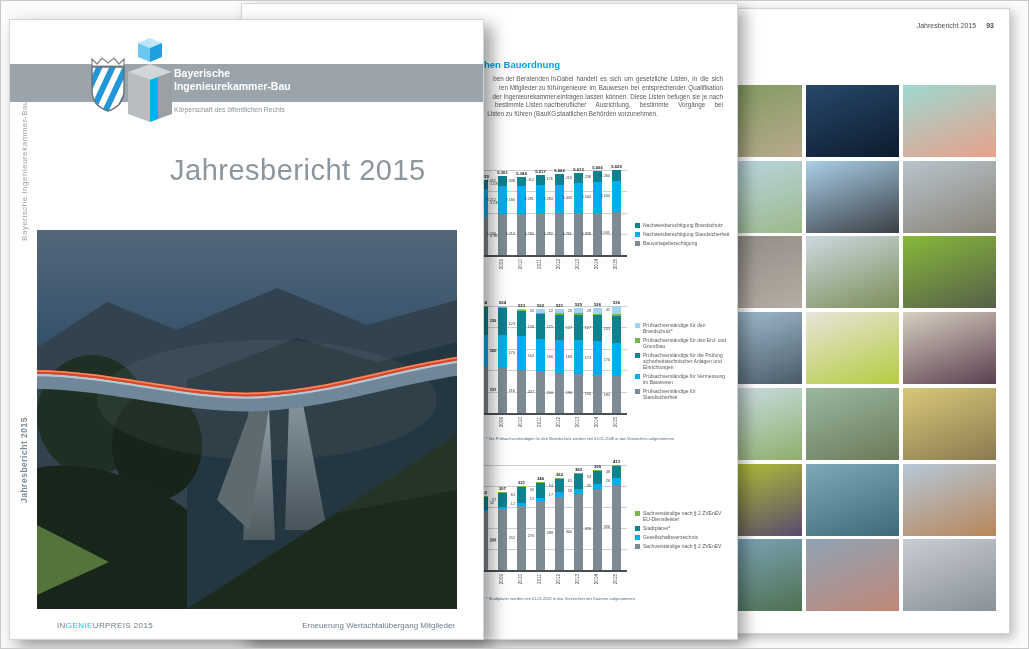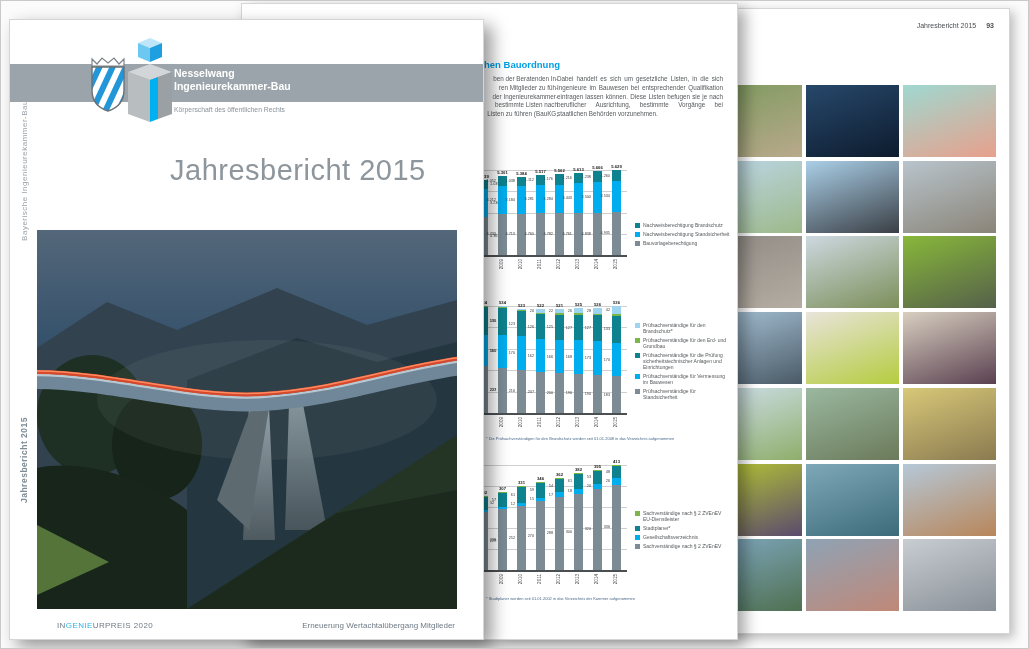--- a/index.html
+++ b/index.html
@@ -428,21 +428,21 @@
       <polygon points="22,2 34,7 22,12 10,7" fill="#bfe6f8"></polygon>
       <polygon points="34,7 34,21 22,26 22,12" fill="#1d9fe0"></polygon>
       <polygon points="10,7 22,12 22,26 10,21" fill="#6cc8f0"></polygon>
       <polygon points="22,28 44,36 22,44 0,36" fill="#d2d6d8"></polygon>
       <polygon points="0,36 22,44 22,86 0,78" fill="#b8bdc0"></polygon>
       <polygon points="22,44 30,41 30,83 22,86" fill="#00b0f0"></polygon>
       <polygon points="30,41 44,36 44,78 30,83" fill="#9aa0a4"></polygon>
     </svg>
 
     <div id="cover-org">
-      <div>Nesselwang</div>
+      <div>Bayerische</div>
       <div>Ingenieurekammer-Bau</div>
     </div>
     <div id="cover-sub">Körperschaft des öffentlichen Rechts</div>
 
     <div id="cover-title">Jahresbericht 2015</div>
 
     <svg id="cover-photo" width="420" height="379" viewBox="0 0 420 379" preserveAspectRatio="none">
       <defs>
         <linearGradient id="sky" x1="0" y1="0" x2="0" y2="1">
           <stop offset="0" stop-color="#54677a"></stop>
@@ -470,18 +470,18 @@
       <path d="M-5,145 C80,145 150,171 225,167 C300,163 360,139 425,131" fill="none" stroke="#b8c8d2" stroke-width="2.5"></path>
       <path d="M-5,142 C80,142 150,168 225,164 C300,160 360,136 425,128" fill="none" stroke="#e84a2a" stroke-width="4" opacity="0.9"></path>
       <path d="M-5,141 C80,141 150,167 225,163 C300,159 360,135 425,127" fill="none" stroke="#ff8a60" stroke-width="1.5"></path>
       <polygon points="150,379 420,205 420,379" fill="#243526"></polygon>
       <path d="M0,238 C50,228 110,250 150,280 L150,379 L0,379 Z" fill="#17251b"></path>
       <polygon points="0,295 72,332 0,365" fill="#6a8f46" opacity="0.75"></polygon>
       <path d="M150,379 L300,283 L420,260 L420,379 Z" fill="#1c2a1e"></path>
     </svg>
 
     <div id="cover-footer">
-      <div class="fl"><span>IN</span><span class="hl">GENIE</span><span>URPREIS 2020</span></div>
+      <div class="fl"><span>IN</span><span class="hl">GENIE</span><span>URPREIS 2015</span></div>
       <div class="fr">Erneuerung Wertachtalübergang Mitglieder</div>
     </div>
   </div>
 
 </div>
 
 </body></html>

